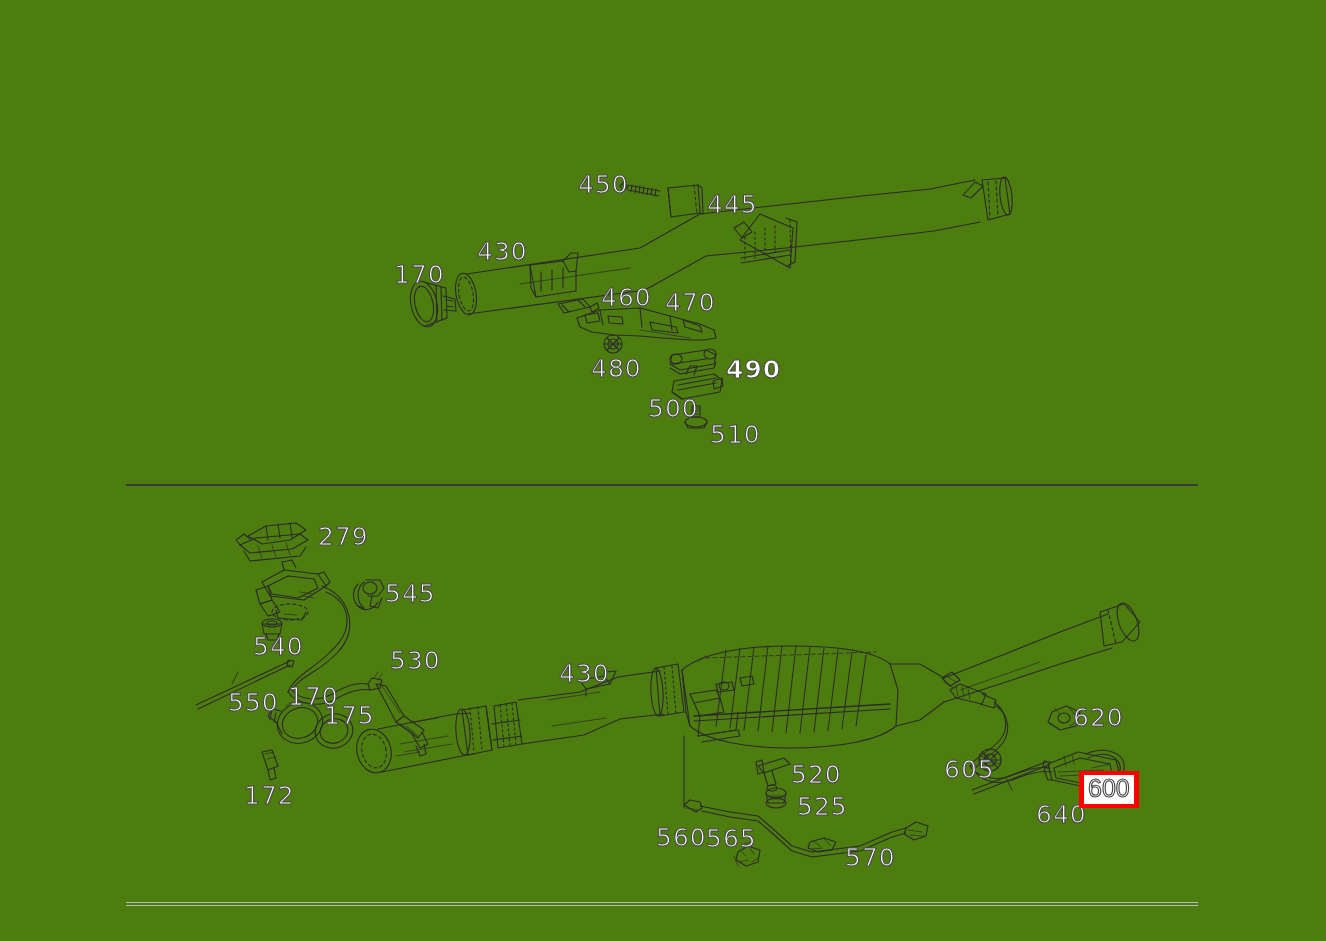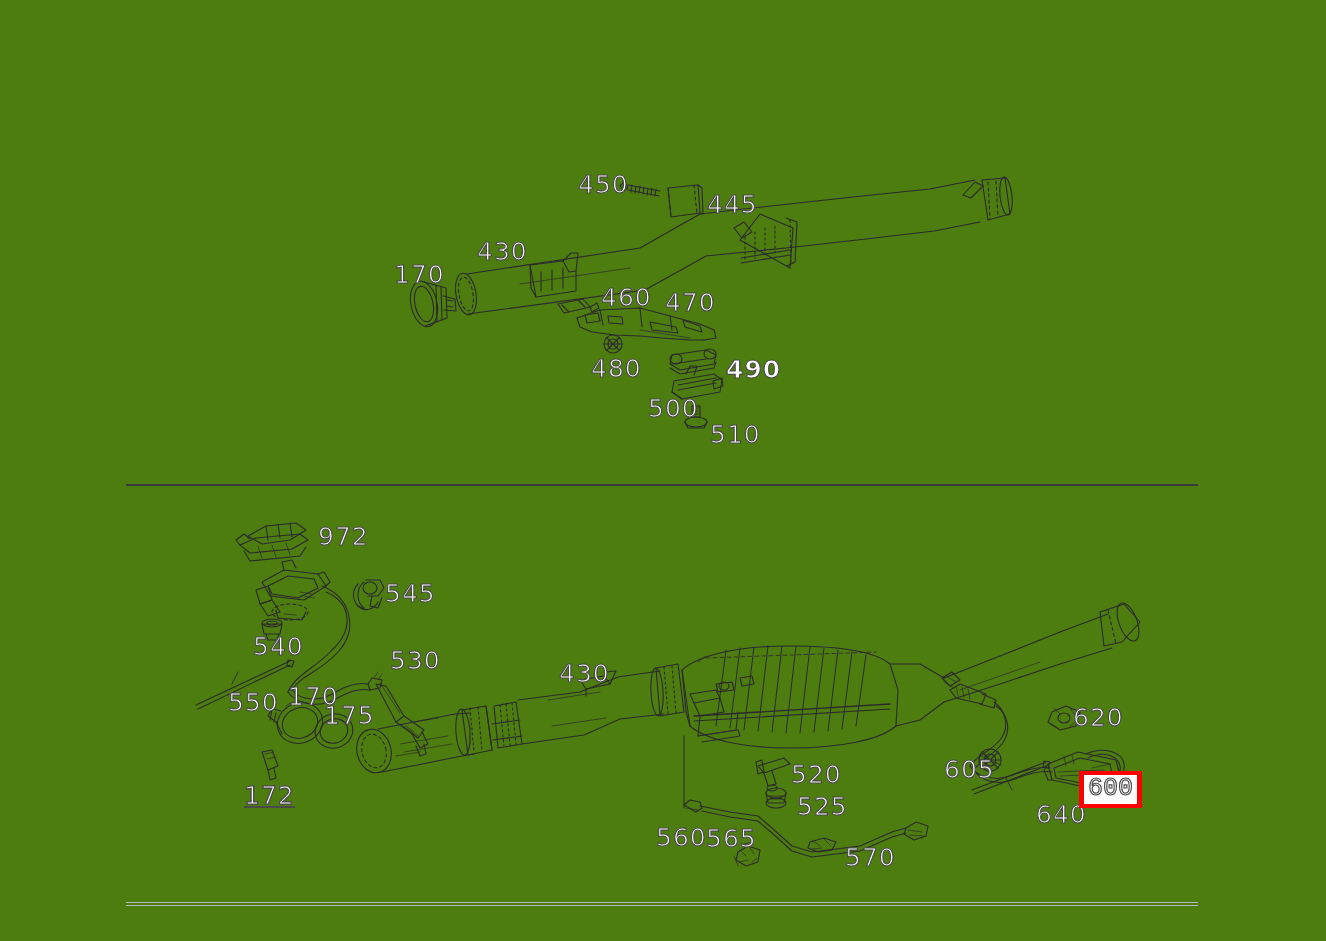--- a/index.html
+++ b/index.html
@@ -46,21 +46,21 @@
     position: absolute;
     background: #ff0000;
     padding: 4px 5px;
     box-sizing: border-box;
     display: inline-block;
   }
   .hl-inner {
     background: #ffffff;
     display: block;
     padding: 0 4px 2px 4px;
-    font-family: Liberation Mono, monospace;
+    font-family: Liberation Sans, sans-serif;
     font-size: 25px;
     line-height: 27px;
     color: #ffffff;
     -webkit-text-stroke: 1.15px #4a4a4a;
     white-space: nowrap;
   }
   
   .rule {
     position: absolute;
     left: 126px;
@@ -496,29 +496,29 @@
   <div class="lbl" style="left:707px; top:192px;">445</div>
   <div class="lbl" style="left:477px; top:239px;">430</div>
   <div class="lbl" style="left:394px; top:262px;">170</div>
   <div class="lbl" style="left:601px; top:285px;">460</div>
   <div class="lbl" style="left:665px; top:290px;">470</div>
   <div class="lbl" style="left:577px; top:356px;margin-left:14px;">480</div>
   <div class="lbl" style="left:726px; top:357px;font-weight:bold;">490</div>
   <div class="lbl" style="left:648px; top:396px;">500</div>
   <div class="lbl" style="left:710px; top:422px;">510</div>
 
-  <div class="lbl" style="left:318px; top:524px;">972</div>
+  <div class="lbl" style="left:318px; top:524px;">279</div>
   <div class="lbl" style="left:385px; top:581px;">545</div>
   <div class="lbl" style="left:253px; top:634px;">540</div>
   <div class="lbl" style="left:390px; top:648px;">530</div>
   <div class="lbl" style="left:559px; top:661px;">430</div>
   <div class="lbl" style="left:228px; top:690px;">550</div>
   <div class="lbl" style="left:288px; top:684px;">170</div>
   <div class="lbl" style="left:324px; top:703px;">175</div>
-  <div class="lbl" style="left:244px; top:783px;text-decoration:underline;">172</div>
+  <div class="lbl" style="left:244px; top:783px;">172</div>
   <div class="lbl" style="left:791px; top:762px;">520</div>
   <div class="lbl" style="left:797px; top:794px;">525</div>
   <div class="lbl" style="left:656px; top:825px;text-align:right;">560</div>
   <div class="lbl" style="left:706px; top:826px;">565</div>
   <div class="lbl" style="left:845px; top:845px;">570</div>
   <div class="lbl" style="left:944px; top:757px;">605</div>
   <div class="lbl" style="left:1073px; top:705px;">620</div>
   <div class="lbl" style="left:1036px; top:802px;text-align:right;">640</div>
 
   <div class="hl-wrap" style="left:1079px; top:771px;">

